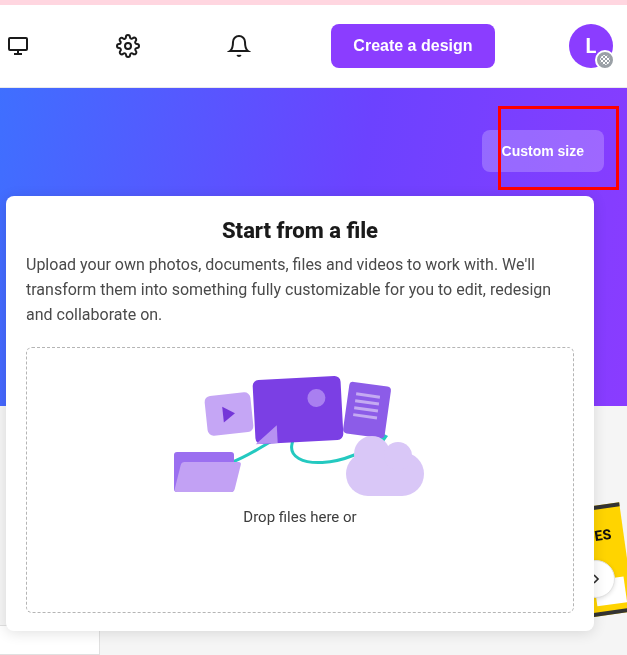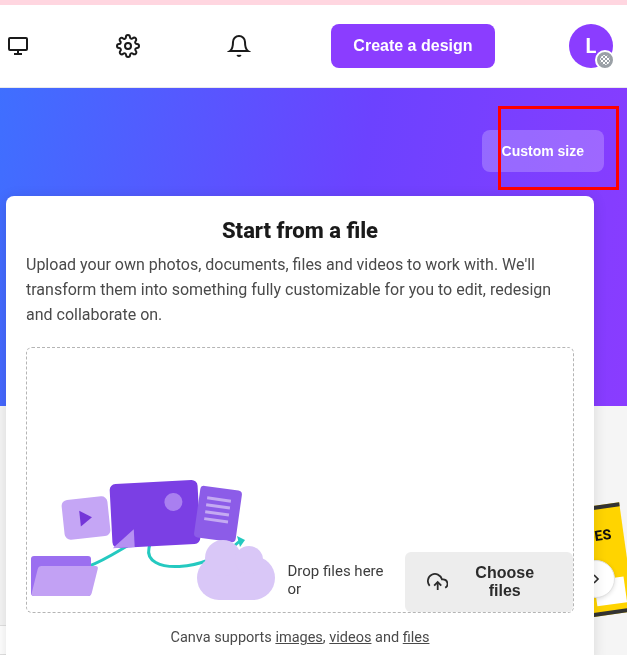--- a/index.html
+++ b/index.html
@@ -192,24 +192,23 @@
     font-size: 16px;
     line-height: 1.55;
     margin-bottom: 20px;
   }
 
   .drop-zone {
     border: 1px dashed #b5b5b5;
     border-radius: 6px;
     height: 266px;
     display: flex;
-    flex-direction: row;
-    align-items: flex-end;
+    flex-direction: column;
+    align-items: center;
     padding-top: 20px;
-    gap: 7px;
   }
   .illus {
     width: 260px;
     height: 130px;
     position: relative;
     margin-bottom: 10px;
   }
   .drop-text {
     color: #3d3d3d;
     font-size: 15px;
@@ -317,26 +316,15 @@
           <path d="M8 48 C 40 70, 110 -8, 100 30 C 94 56, 156 56, 192 22" fill="none" stroke="#24c9c0" stroke-width="3"></path>
           <path d="M188 18 l8 4 l-5 7 z" fill="#24c9c0"></path>
         </svg>
       <div class="il-play"></div>
       <div class="il-doc"></div>
       <div class="il-note"></div>
       <div class="il-cloud"></div>
       <div class="il-folder"></div>
     </div>
     <div class="drop-text">Drop files here or</div>
-    <button class="choose-btn">
-      <svg width="22" height="22" viewBox="0 0 24 24" fill="none" stroke="#2b2b2b" stroke-width="2">
-          <path d="M16 16l-4-4-4 4"></path>
-          <path d="M12 12v9"></path>
-          <path d="M20.39 18.39A5 5 0 0 0 18 9h-1.26A8 8 0 1 0 3 16.3"></path>
-        </svg>
-      <span>Choose files</span>
-    </button>
-  </div>
-
-  <p class="support-line">
-    <span>Canva supports </span><a>images</a><span>, </span><a>videos</a><span> and </span><a>files</a>
-  </p>
+  </div>
+
 </div>
 
 </body></html>

